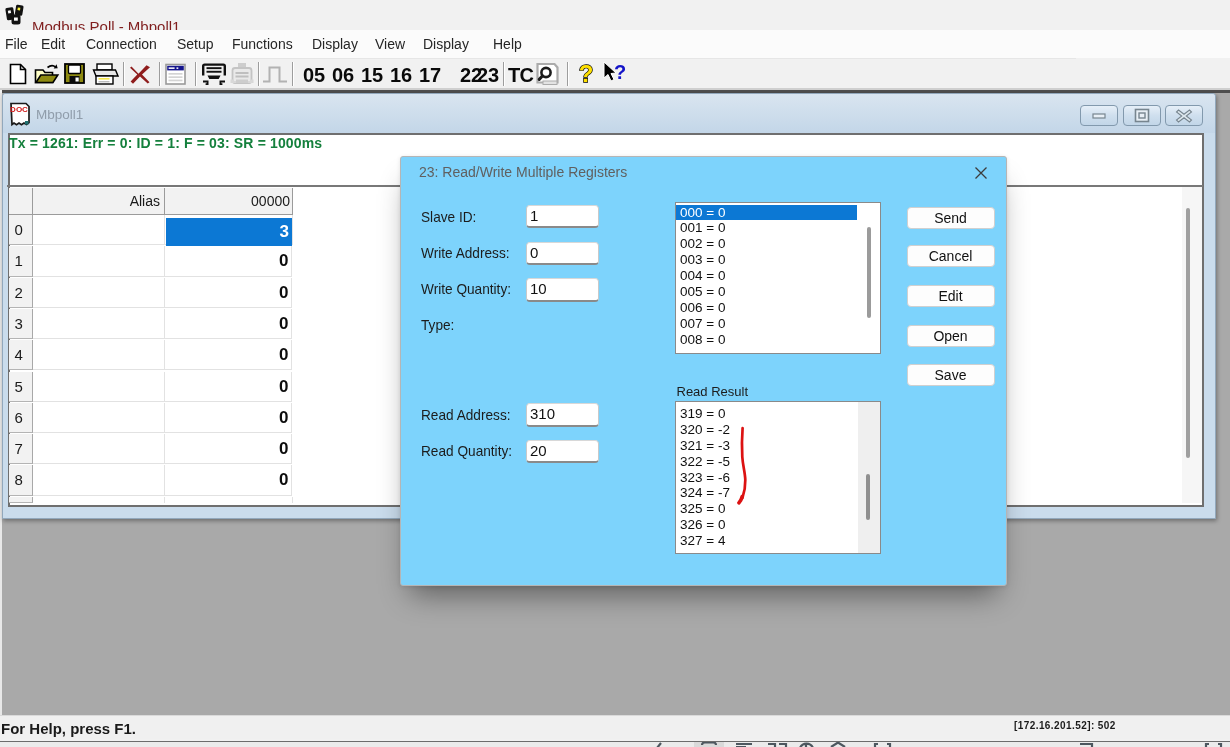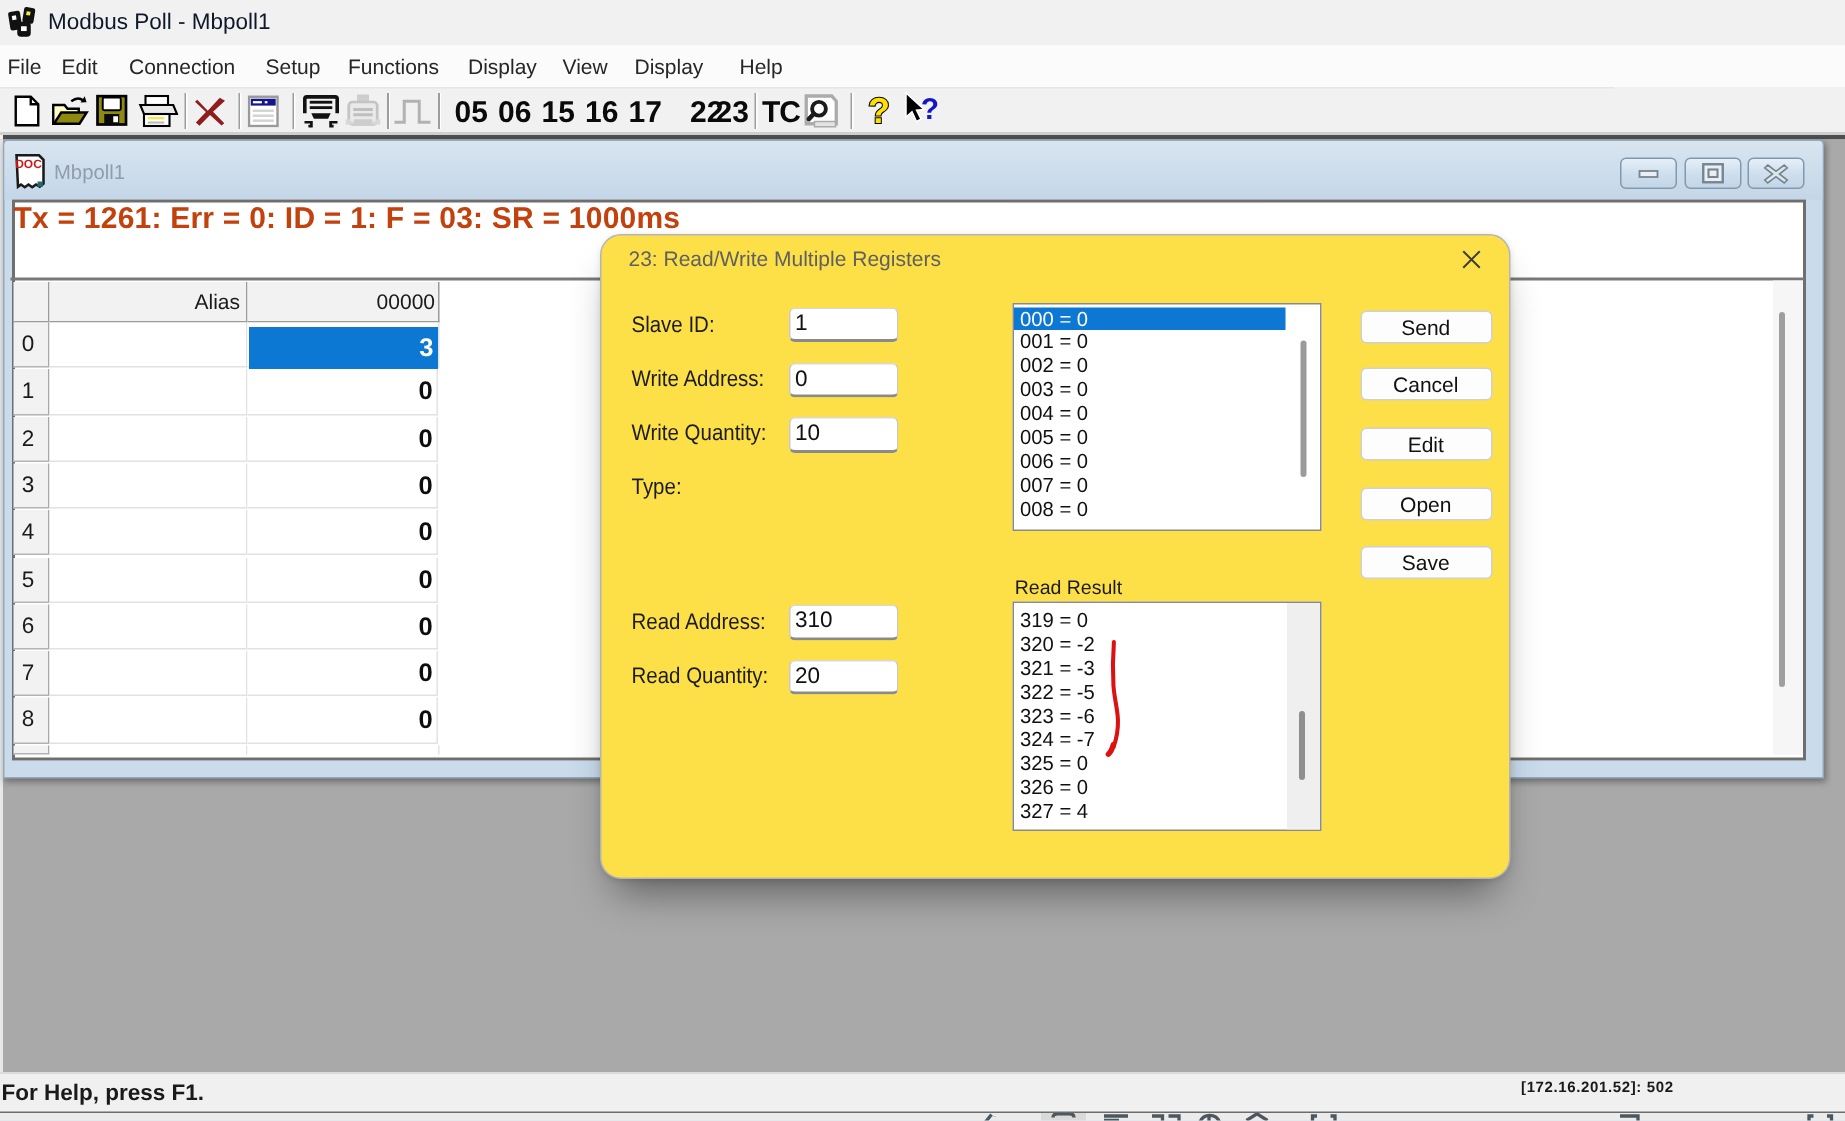--- a/index.html
+++ b/index.html
@@ -1,48 +1,48 @@
 <!DOCTYPE html>
 <html><head>
 <meta charset="utf-8">
 <style>
   * { margin:0; padding:0; box-sizing:border-box; }
   html,body { width:1230px; height:747px; overflow:hidden; }
   body { position:relative; font-family:"Liberation Sans", sans-serif; background:#f1f1f1; }
   .abs { position:absolute; }
   
   #titlebar { left:0; top:0; width:1230px; height:30px; background:#f1f1f1; }
-  #title-text { left:32px; top:0; height:30px; line-height:30px; font-size:15px; color:#0f172a; }
+  #title-text { left:32px; top:12px; height:30px; line-height:30px; font-size:15px; color:#7f1d1d; }
   #menubar { left:0; top:30px; width:1230px; height:28px; background:#fbfbfb;text-decoration:underline; }
   .menu { top:0; height:28px; line-height:28px; font-size:14px; color:#262626; }
   #toolbar { left:0; top:58px; width:1076px; height:32px; background:#f1f1f1; border-top:1px solid #e6e6e6; }
   .tbsep { top:3px; width:2px; height:24px; background:linear-gradient(90deg,#9d9d9d 50%,#ffffff 50%); }
   .tbnum { top:5px; height:22px; line-height:22px; font-weight:bold; font-size:20px; color:#0a0a0a; }
   #darkline { left:2px; top:90px; width:1228px; height:2.5px; background:#4e4e4e; }
   #mdi { left:0px; top:92.5px; width:1230px; height:622.5px; background:#a9a9a9; }
   #leftstrip { left:0; top:92.5px; width:2px; height:622.5px; background:#e8e8e8; }
   
   #child { left:2px; top:92.5px; width:1214px; height:426px;
      background:#cadcec;
      border:1px solid #92a8bc; border-radius:3px 3px 0 0;
      box-shadow:1px 2px 4px rgba(0,0,0,0.35); }
   #child-title { left:33px; top:13px; font-size:13.5px; color:#909dab; }
   .cbtn { top:11.5px; width:38px; height:21px; border:1px solid #8299ad; border-radius:4px;
      background:linear-gradient(#e6eff8 0%, #cfdfee 50%, #c2d6e8 100%); }
   #content { left:5px; top:39px; width:1196px; height:374px; background:#ffffff; border:2px solid #6f6f6f; border-radius:0; }
   
-  #txline { left:9px; top:135px; font-size:20px; font-weight:bold; color:#c2410c; letter-spacing:0.15px; }
+  #txline { left:9px; top:135px; font-size:14px; font-weight:bold; color:#15803d; letter-spacing:0.15px; }
   .hcell { top:187.5px; height:27.5px; background:#f2f2f2; border-right:1px solid #9b9b9b; border-bottom:1px solid #9b9b9b;
      font-size:14px; color:#1a1a1a; text-align:right; }
   .rowhdr { left:8.5px; width:24.5px; background:#f2f2f2; border-right:1px solid #a8a8a8; border-bottom:1px solid #b4b4b4;
      font-size:15px; color:#1a1a1a; text-align:center; padding-right:3px; }
   .gval { width:127px; text-align:right; font-size:17px; font-weight:bold; color:#0d0d0d; }
   
-  #dialog { left:400px; top:156px; width:607px; height:430px; background:#fde047;
-     border:1px solid #b5b5b5; border-radius:14px; box-shadow:0 18px 28px -10px rgba(0,0,0,0.45), 0 1px 4px rgba(0,0,0,0.10); }
+  #dialog { left:400px; top:156px; width:607px; height:430px; background:#7dd3fc;
+     border:1px solid #b5b5b5; border-radius:3px; box-shadow:0 18px 28px -10px rgba(0,0,0,0.45), 0 1px 4px rgba(0,0,0,0.10); }
   #dlg-title { left:18px; top:0; height:31px; line-height:31px; font-size:14px; color:#606060; }
   .dlbl { left:20px; font-size:15px; transform:scaleX(0.91); transform-origin:0 50%; white-space:nowrap; color:#1c1c1c; height:16px; line-height:16px; }
   .dinput { left:124.5px; width:73px; height:23.5px; background:#fff; border:1px solid #c9c9c9; border-top-color:#d8d8d8;
      border-bottom:2px solid #8a8a8a; border-radius:4px; font-size:15px; color:#111;
      line-height:20px; padding-left:3.5px; }
   .lbox { left:274px; width:206px; background:#fff; border:1px solid #8a8a8a; }
   .li { height:15.9px; line-height:15.9px; font-size:13.5px; color:#101010; padding-left:4px; }
   .btn { left:505.5px; width:88px; height:22.5px; background:#fdfdfd; border:1px solid #d0d0d0; border-radius:4px;
      text-align:center; font-size:14px; color:#111; line-height:21px; }
   

